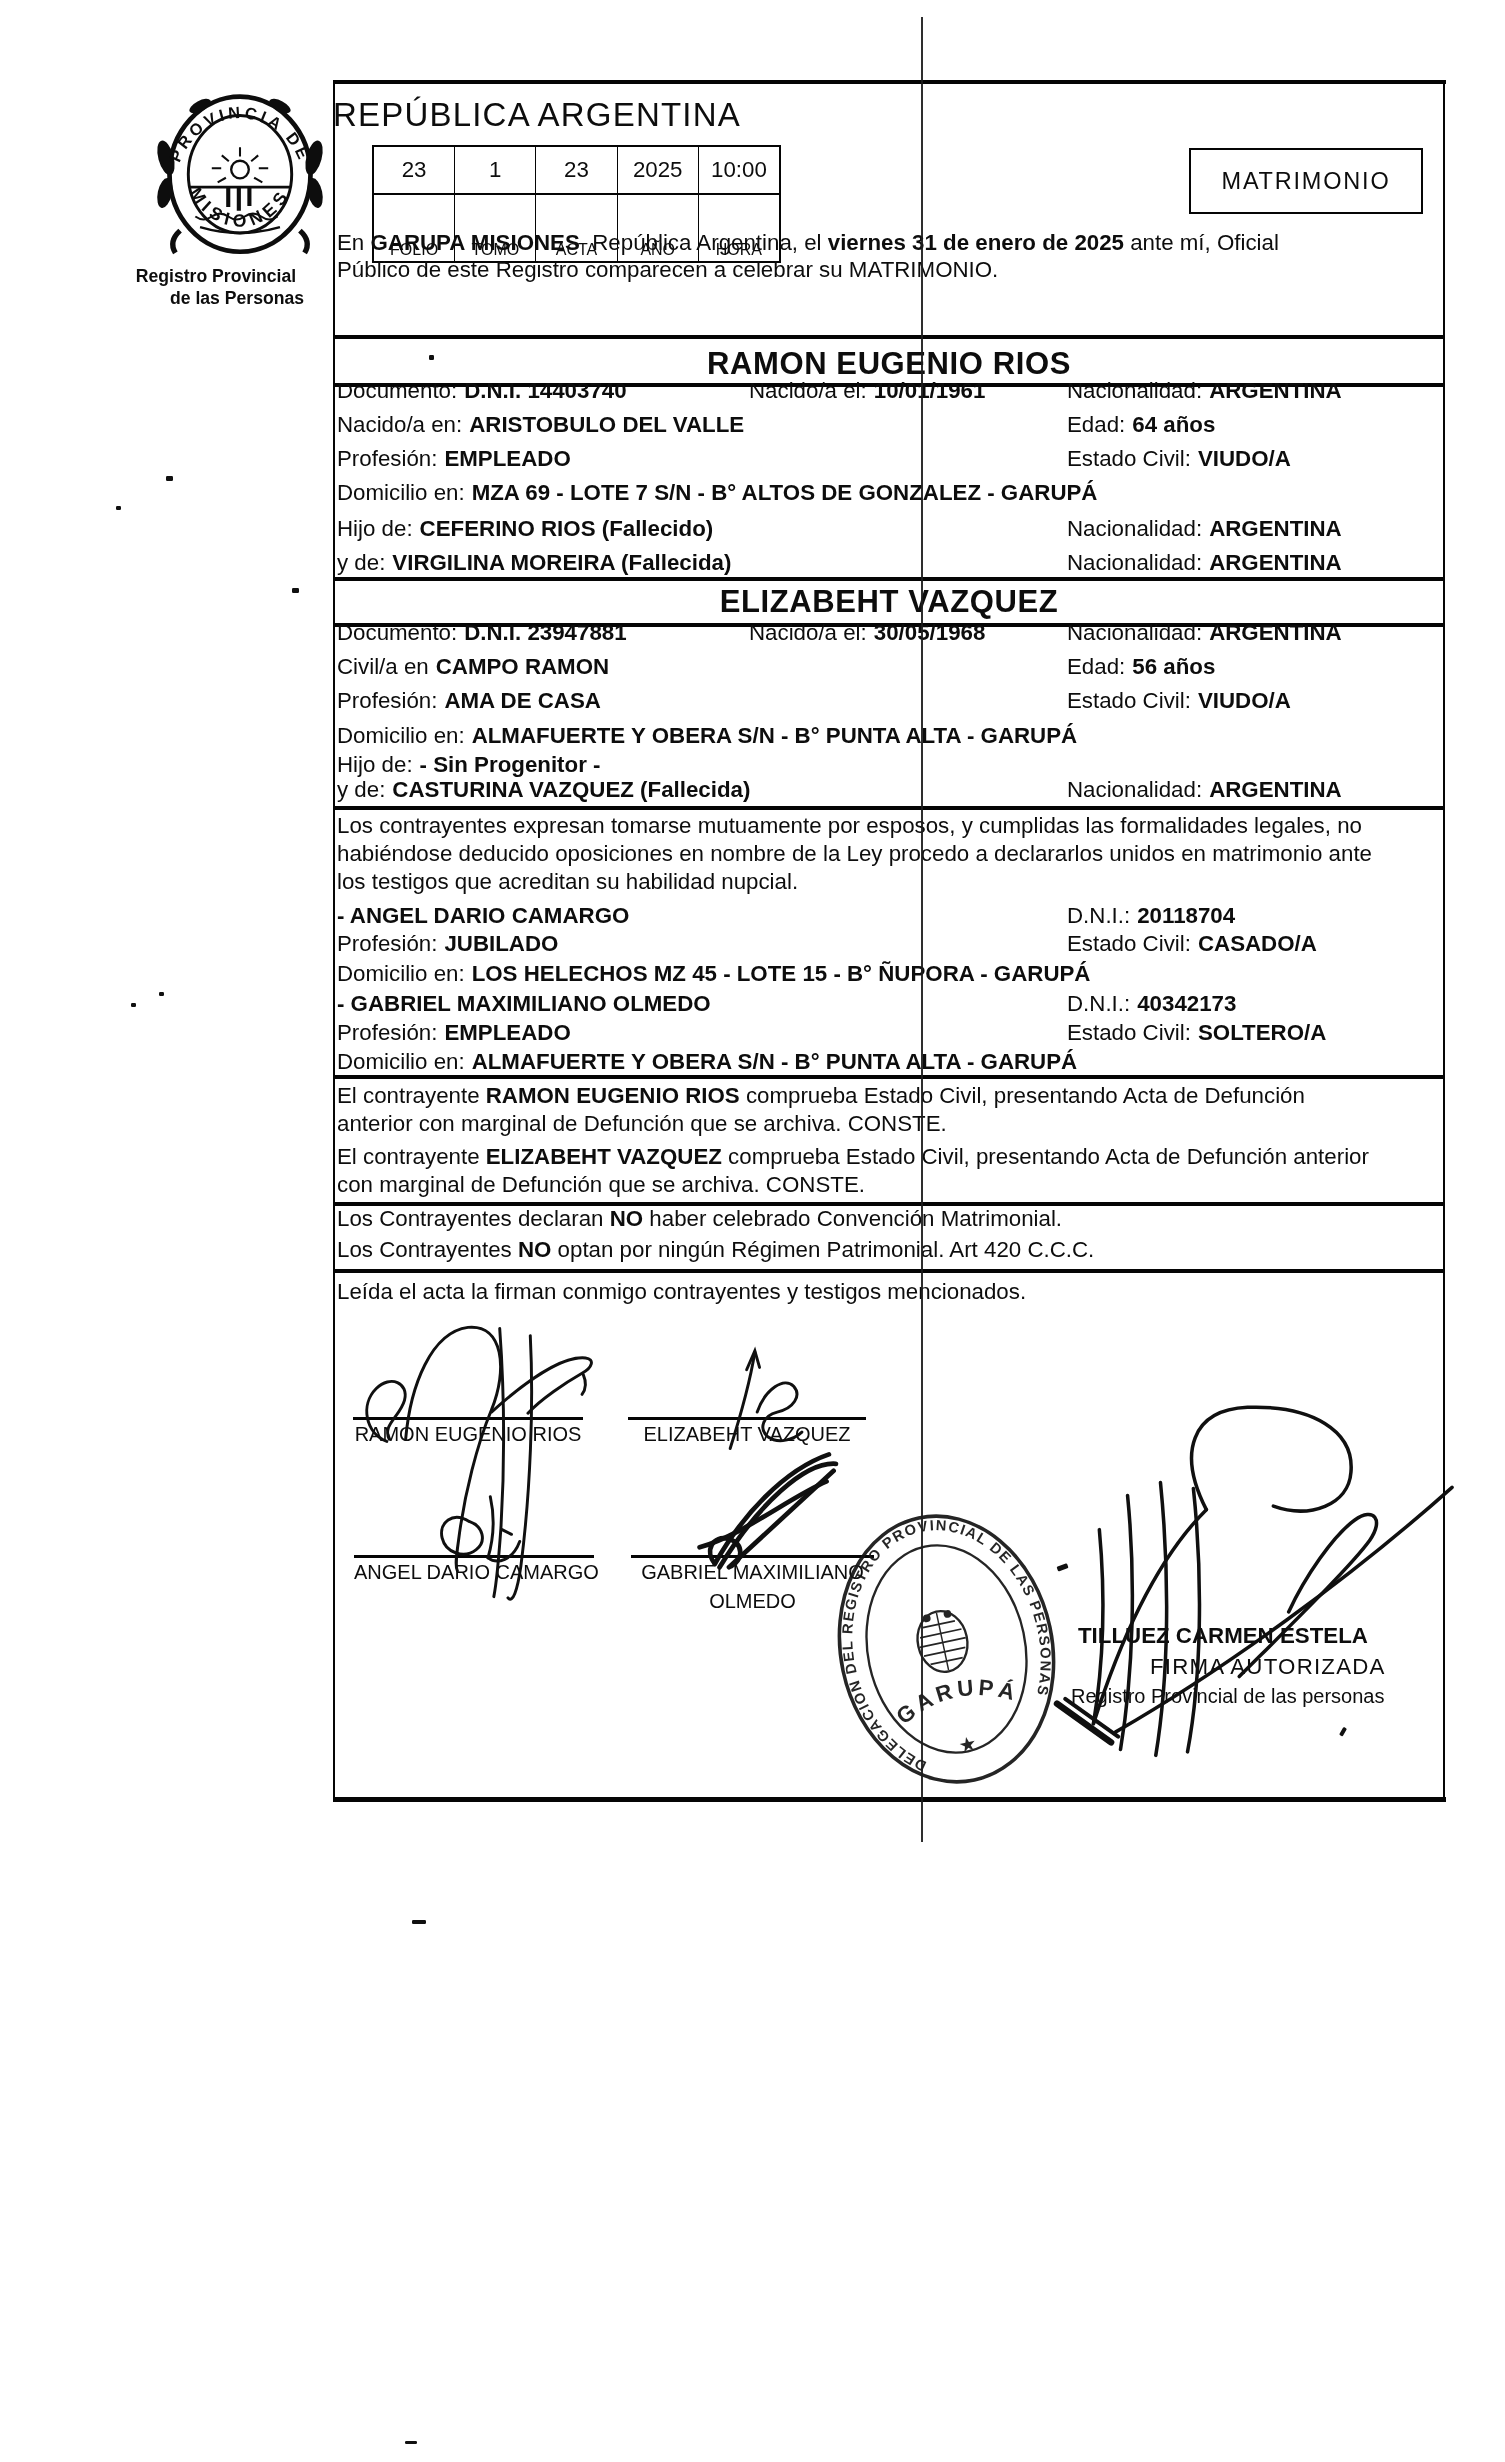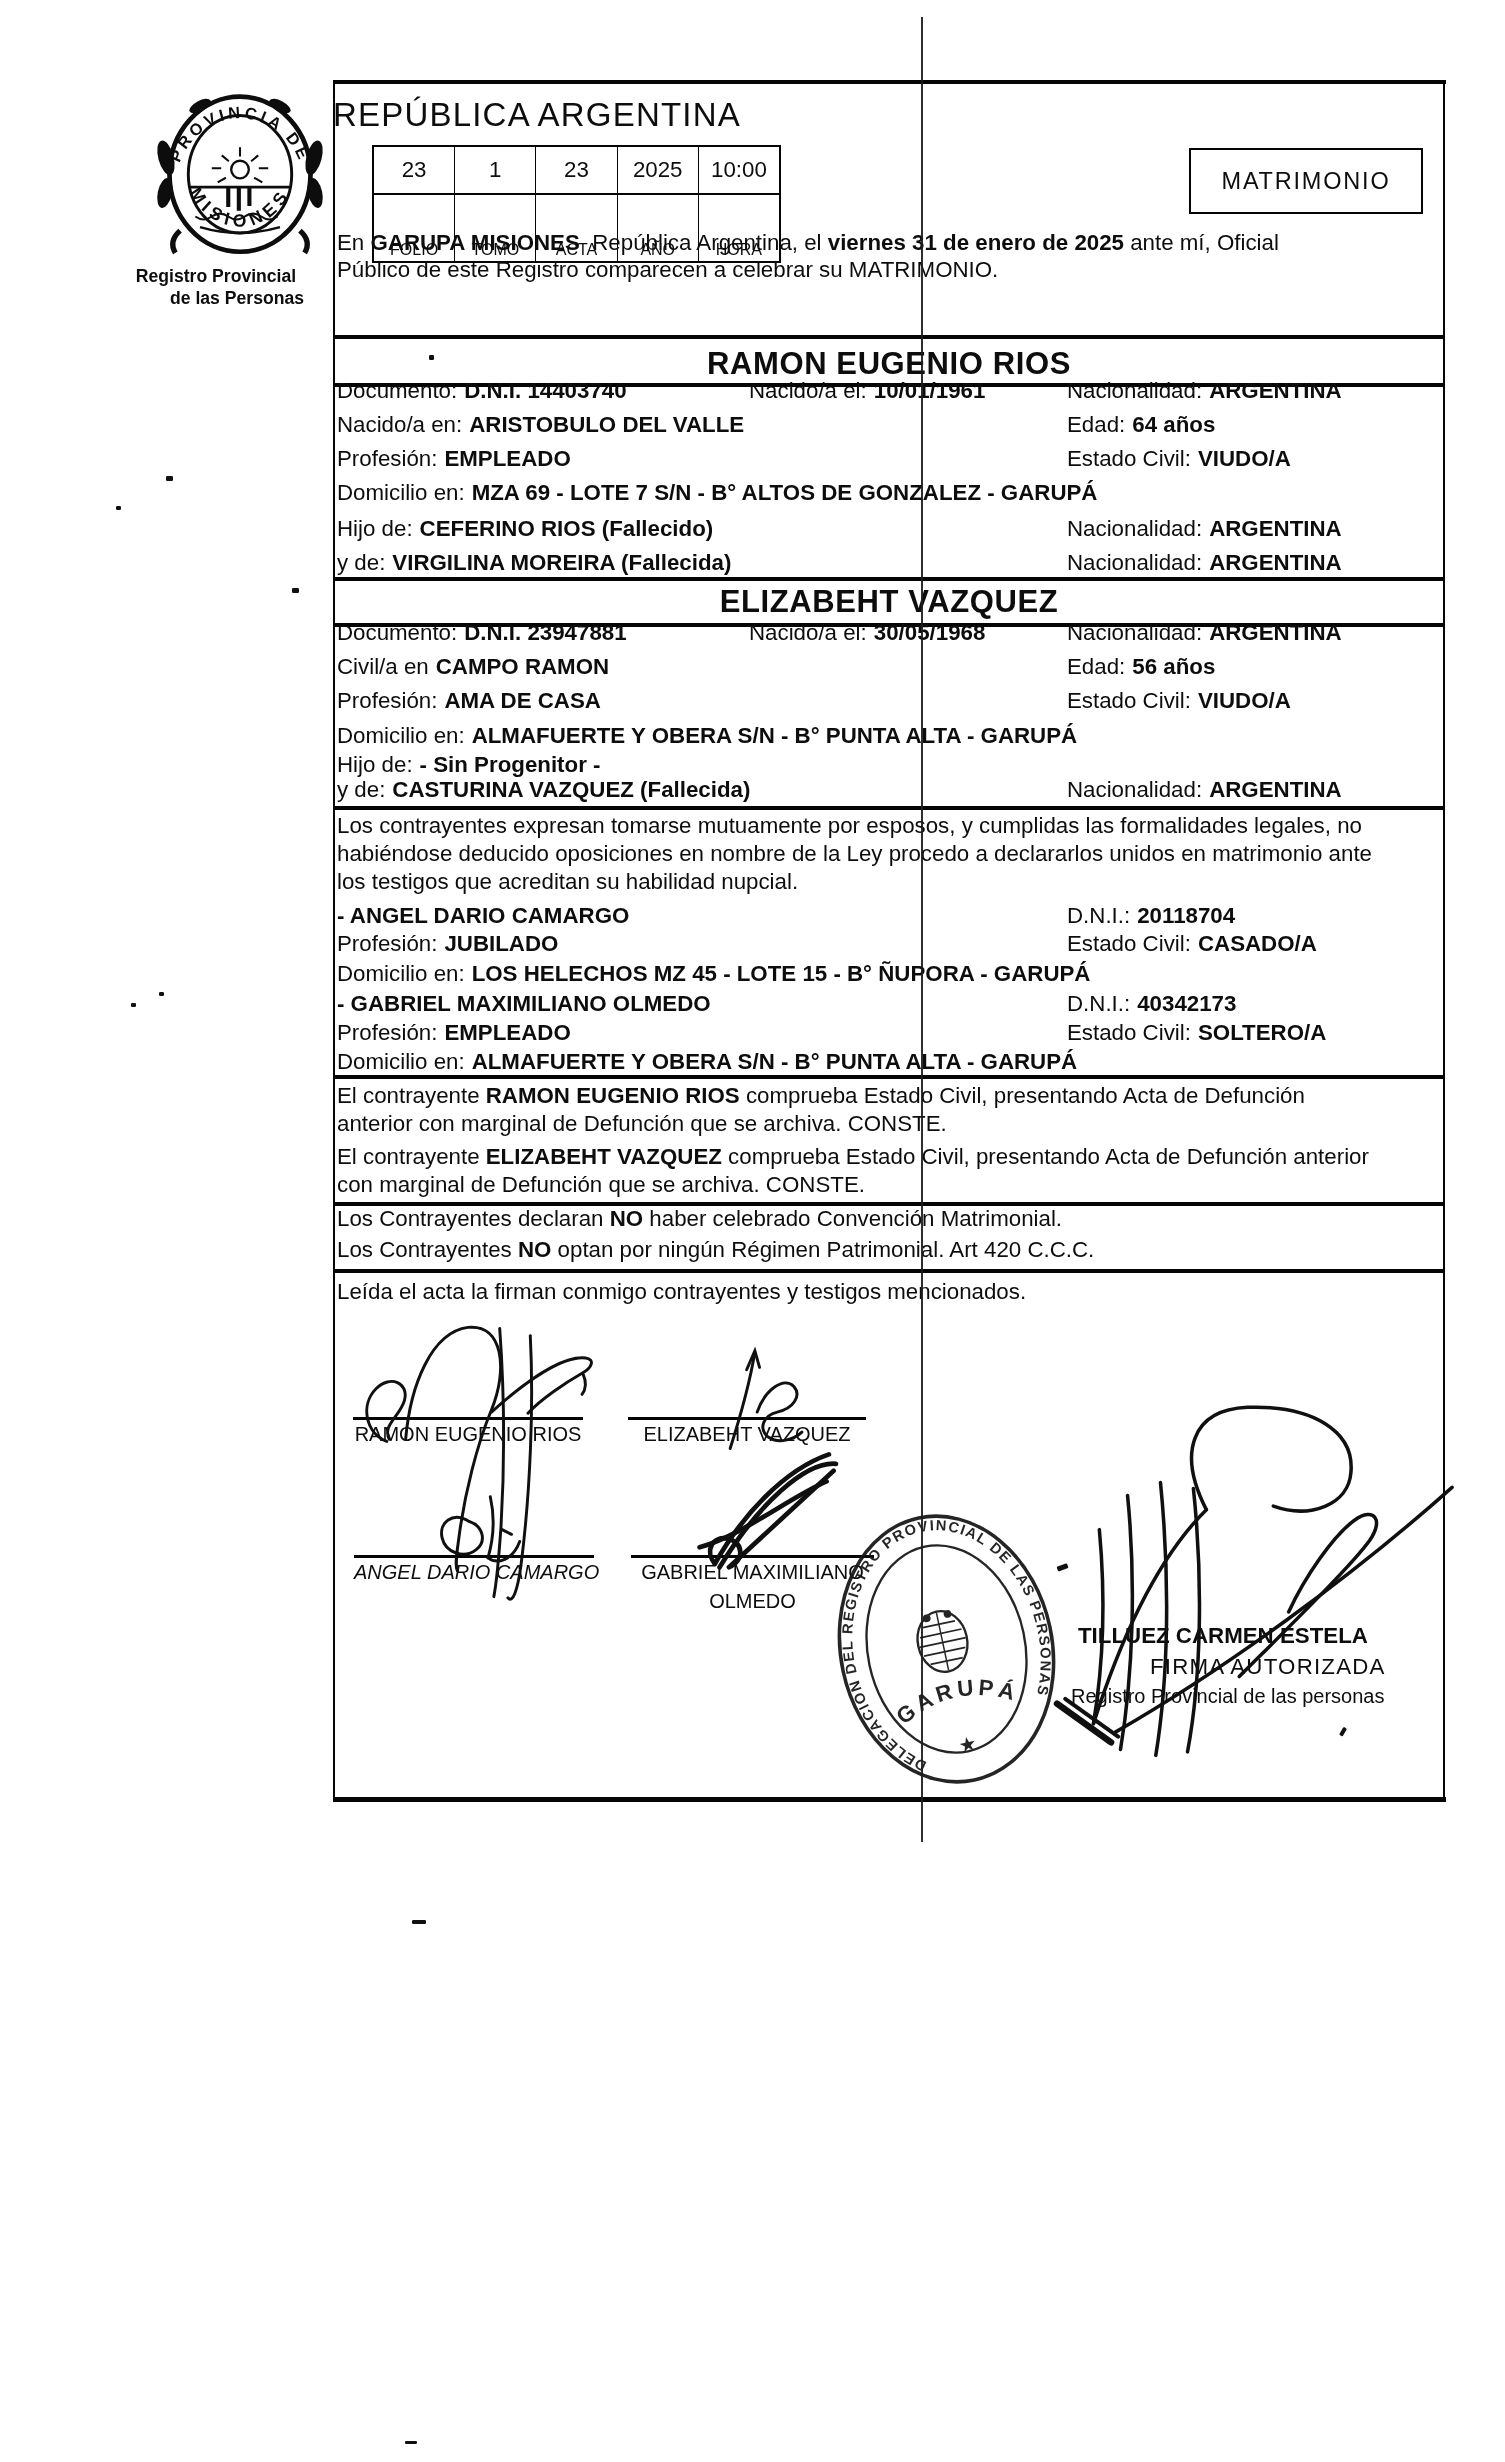--- a/index.html
+++ b/index.html
@@ -223,21 +223,21 @@
 
   <div class="ln" style="top:1279px;">Leída el acta la firman conmigo contrayentes y testigos mencionados.</div>
 
   <div class="sigline" style="left:353px;top:1417px;width:230px;"></div>
   <div class="sigline" style="left:628px;top:1417px;width:238px;"></div>
   <div class="sigline" style="left:354px;top:1555px;width:240px;"></div>
   <div class="sigline" style="left:631px;top:1555px;width:243px;"></div>
 
   <div class="signame" style="left:353px;width:230px;top:1423px;">RAMON EUGENIO RIOS</div>
   <div class="signame" style="left:628px;width:238px;top:1423px;">ELIZABEHT VAZQUEZ</div>
-  <div class="signame" style="left:354px;width:240px;top:1561px;font-style:italic;">ANGEL DARIO CAMARGO</div>
+  <div class="signame" style="left:354px;width:240px;top:1561px;">ANGEL DARIO CAMARGO</div>
   <div class="signame" style="left:631px;width:243px;top:1561px;">GABRIEL MAXIMILIANO</div>
   <div class="signame" style="left:631px;width:243px;top:1590px;">OLMEDO</div>
 
   <div class="offname">TILLUEZ CARMEN ESTELA</div>
   <div class="offrole">FIRMA AUTORIZADA</div>
   <div class="offorg">Registro Provincial de las personas</div>
 
   <svg style="left:829px;top:1508px;" width="235" height="282" viewBox="0 0 400 480" opacity="0.93">
     <defs>
       <path id="ringPath" d="M 146 432 A 158 204 0 1 1 254 432"></path>

